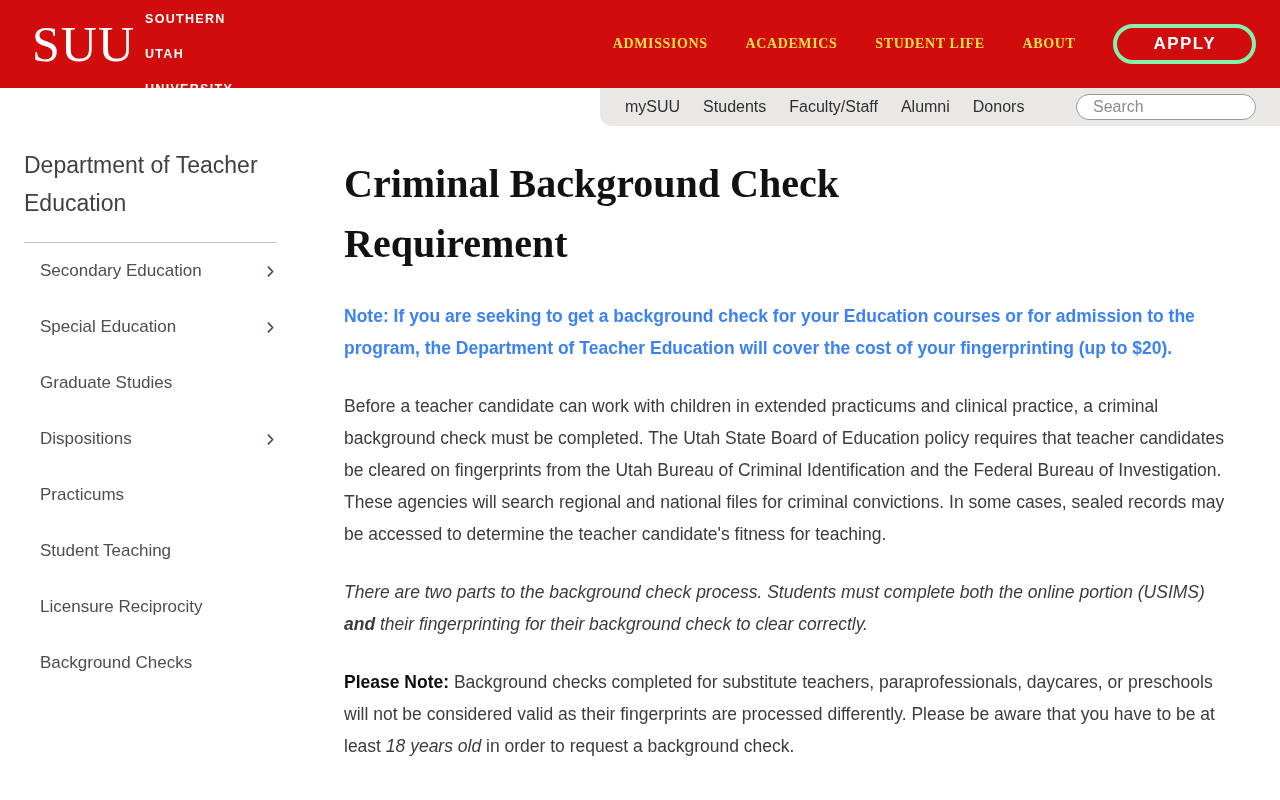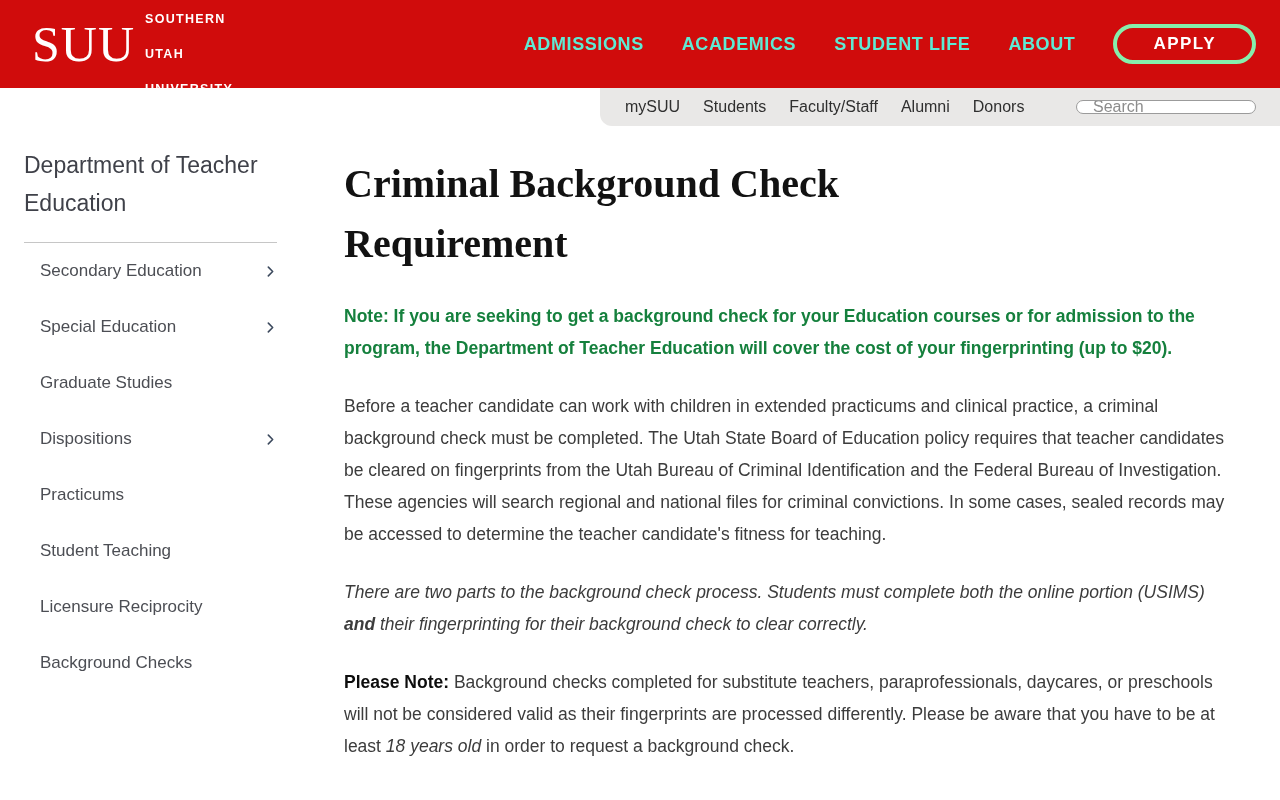--- a/index.html
+++ b/index.html
@@ -8,32 +8,32 @@
 
   
   .header { height:88px; background:#d00c0c; display:flex; align-items:center;
             justify-content:space-between; padding:0 24px 0 32px;gap:44px; }
   .logo { display:flex; align-items:center; gap:10px; color:#fff; cursor:pointer; }
   .logo-acronym { font-family:"Liberation Serif", serif; font-size:50px; font-weight:400;
                   letter-spacing:1px; line-height:1; }
   .logo-stack { display:flex; flex-direction:column; justify-content:center; }
   .logo-stack span { font-size:12.5px; font-weight:bold; letter-spacing:1.3px; line-height:15px;margin-top:20px; }
   .main-nav { display:flex; align-items:center; gap:38px; }
-  .nav-link { color:#5eead4; font-weight:bold; font-size:18px; letter-spacing:.6px;
-              text-decoration:none; cursor:pointer; }
+  .nav-link { color:#fde047; font-weight:bold; font-size:14px; letter-spacing:.6px;
+              text-decoration:none; cursor:pointer;font-family:Liberation Serif, serif; }
   .apply-btn { border:4px solid #86efac; border-radius:999px; background:transparent;
                color:#fff; font-family:inherit; font-weight:bold; font-size:17px;
                letter-spacing:1.5px; padding:6px 36px; cursor:pointer; }
 
   
   .utility-bar { width:680px; height:38px; margin-left:600px; background:#e9e8e7;
                  border-radius:0 0 0 12px; display:flex; align-items:center;
                  padding:0 24px 0 25px; gap:23px; }
   .utility-link { font-size:16px; color:#2f2f2f; text-decoration:none; cursor:pointer; }
-  .search-input { margin-left:auto; width:180px; height:14px; border:1px solid #9b9b9b;
+  .search-input { margin-left:auto; width:180px; height:26px; border:1px solid #9b9b9b;
                   border-radius:999px; background:#fff; padding:0 16px; font-size:16px;
                   color:#444; font-family:inherit; outline:none; }
   .search-input::placeholder { color:#8c8c8c; }
 
   
   .content { display:flex; padding-top:8px; }
   .sidebar { width:344px; flex-shrink:0; padding-left:24px; }
   .sidebar-title { width:253px; font-size:23px; line-height:38px; color:#3f4149;
                    font-weight:400; margin:12px 0 20px; }
   .sidebar-divider { width:253px; border:none; border-top:1px solid #c6c6c6; }
@@ -41,21 +41,21 @@
   .side-item { height:56px; display:flex; align-items:center; justify-content:space-between;
                padding-left:16px; cursor:pointer; }
   .side-item span { font-size:17px; color:#4c4e54; }
   .chev { display:flex; align-items:center; }
 
   
   .main { width:884px; padding-top:0; }
   .page-title { font-family:"Liberation Serif", serif; font-size:40px; line-height:60px;
                 color:#121212; font-weight:bold; max-width:540px; margin:20px 0 26px; }
   .para { font-size:17.5px; line-height:32px; margin-bottom:26px; color:#3c3c3c; }
-  .para.note { font-weight:bold; color:#15803d; }
+  .para.note { font-weight:bold; color:#3b82f6; }
   .para.italic { font-style:italic; }
   .bold-inline { font-weight:bold; }
   .lead-bold { font-weight:bold; color:#0d0d0d; }
   .italic-inline { font-style:italic; }
 </style>
 </head>
 <body>
 
 <header class="header">
   <div class="logo">

